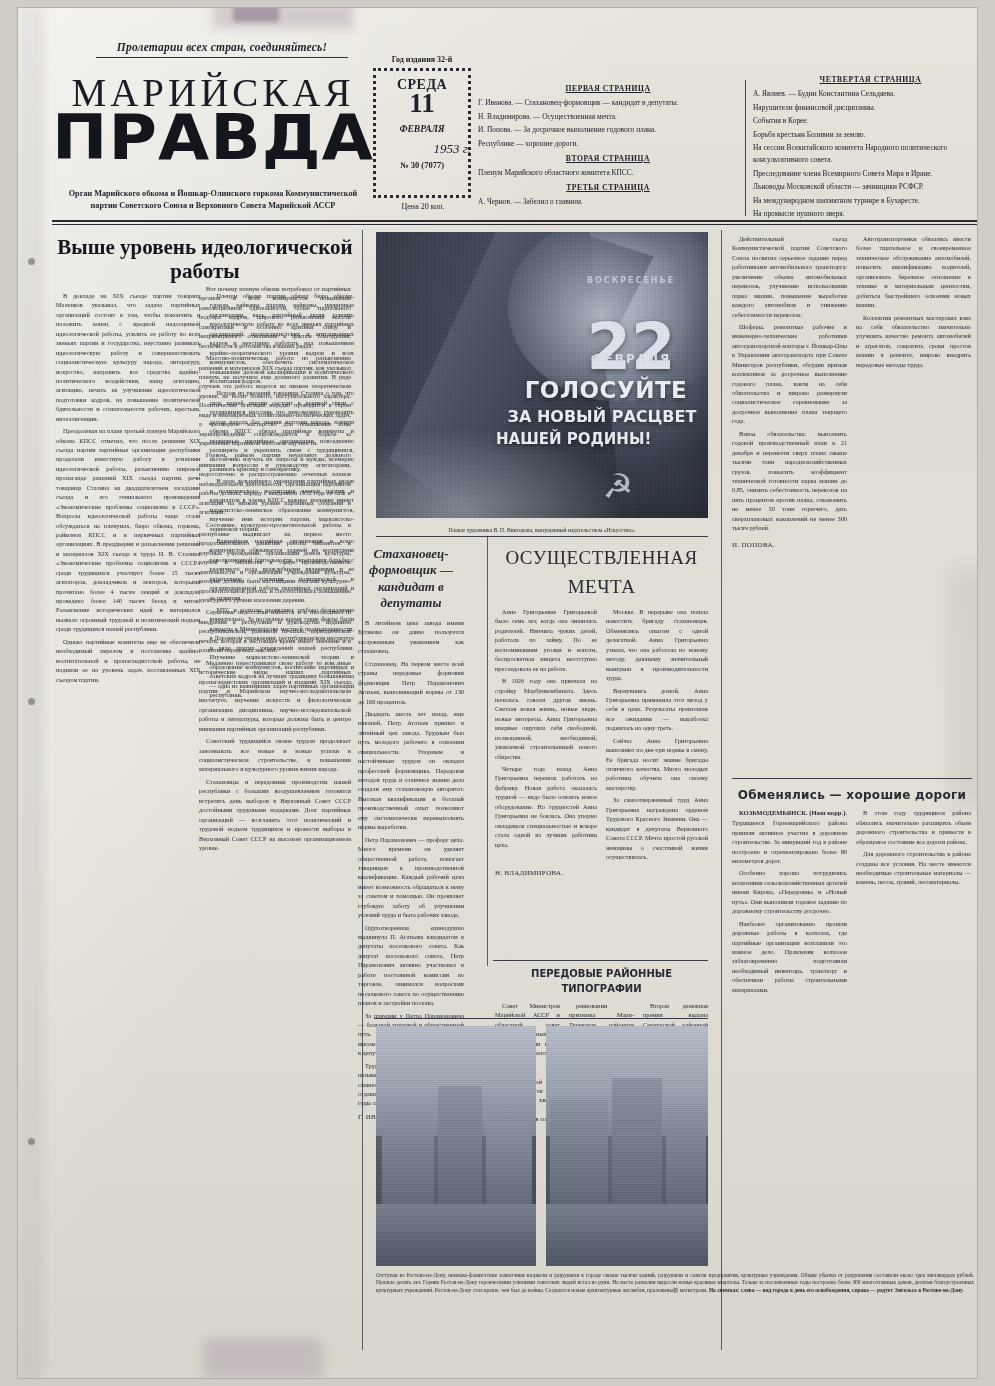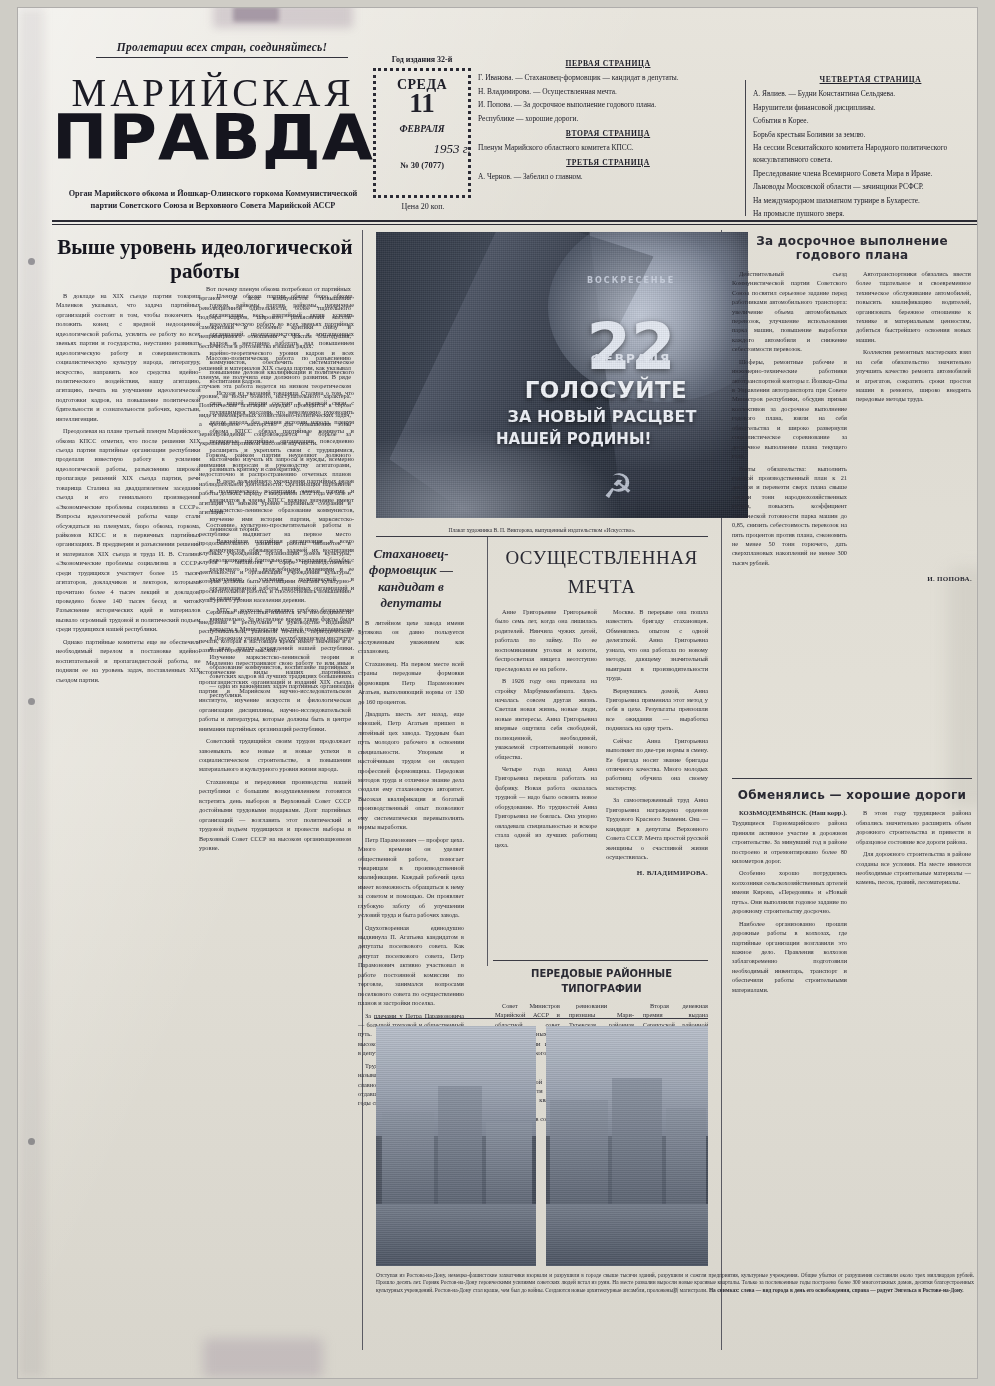--- a/index.html
+++ b/index.html
@@ -68,21 +68,21 @@
   .d-issue{position:absolute;left:0;top:92px;width:100%;text-align:center;font-size:8.5px;font-weight:bold;}
   .price{position:absolute;left:345px;top:194px;width:120px;text-align:center;font-size:8px;}
 
   
   .cont-title{
     position:absolute;left:470px;top:40px;width:480px;text-align:center;
     font-size:24px;font-weight:bold;letter-spacing:6px;
     font-family:"Liberation Serif",serif;
   }
   .cont-col{position:absolute;font-size:7.4px;line-height:1.62;}
-  .cont-left{left:460px;top:50px;width:260px;}
+  .cont-left{left:460px;top:75px;width:260px;}
   .cont-right{left:735px;top:66px;width:235px;}
   .cont-divider{position:absolute;left:727px;top:72px;width:1px;height:136px;background:#44444c;}
   .cont-head{
     text-align:center;font-weight:bold;font-size:7.6px;letter-spacing:.6px;
     margin:3px 0 2px;text-decoration:underline;
   }
   .cont-head.first{margin-top:0;}
   .cont-item{margin:0 0 1.5px;}
 
   .head-rule{position:absolute;left:34px;top:212px;width:928px;height:2px;background:#2b2b34;}
@@ -110,34 +110,33 @@
   }
   h3.italhead{
     font-family:"Liberation Serif",serif;
     font-style:italic;font-weight:bold;font-size:13px;
     text-align:center;line-height:1.25;margin:0 0 7px;
   }
   h3.midsec{
     font-family:"DejaVu Sans",sans-serif;
     font-size:10px;font-weight:bold;text-align:center;margin:0 0 5px;
   }
-  .sig{text-align:right;font-weight:bold;font-size:7px;margin:4px 0 2px;letter-spacing:.3px;}
+  .sig{font-weight:normal;font-size:7px;margin:4px 0 2px;letter-spacing:.3px;}
   .dateline{font-weight:bold;font-size:6.6px;}
   p{margin:0 0 3px;text-indent:7px;}
   .twocol{column-count:2;column-gap:9px;}
 
   
   .poster{
     position:absolute;left:358px;top:224px;width:332px;height:286px;
     background:
       radial-gradient(ellipse at 72% 22%, rgba(190,198,214,.55) 0%, rgba(0,0,0,0) 55%),
       linear-gradient(160deg,#6d7688 0%,#4e5668 30%,#39404f 60%,#2a303c 100%);
     overflow:hidden;
     box-shadow:inset 0 0 40px rgba(20,24,32,.6);
-    padding-left:40px;
   }
   .poster:after{
     content:"";position:absolute;inset:0;
     background-image:
       repeating-linear-gradient(0deg, rgba(255,255,255,.05) 0 1px, rgba(0,0,0,.05) 1px 2px),
       repeating-linear-gradient(90deg, rgba(255,255,255,.04) 0 1px, rgba(0,0,0,.04) 1px 2px);
     opacity:.8;pointer-events:none;
   }
   .p-flagA{
     position:absolute;left:-40px;top:-40px;width:300px;height:380px;
@@ -376,21 +375,20 @@
           <p>Москве. В перерыве она пошла навестить бригаду стахановцев. Обменялись опытом с одной делегаткой. Анна Григорьевна узнала, что она работала по новому методу, дающему значительный выигрыш в производительности труда.</p>
           <p>Вернувшись домой, Анна Григорьевна применила этот метод у себя в цехе. Результаты превзошли все ожидания — выработка поднялась на одну треть.</p>
           <p>Сейчас Анна Григорьевна выполняет по две-три нормы в смену. Ее бригада носит звание бригады отличного качества. Много молодых работниц обучила она своему мастерству.</p>
           <p>За самоотверженный труд Анна Григорьевна награждена орденом Трудового Красного Знамени. Она — кандидат в депутаты Верховного Совета СССР. Мечта простой русской женщины о счастливой жизни осуществилась.</p>
         </div>
     </div>
     <div class="sig">Н. ВЛАДИМИРОВА.</div>
   </div>
 
   <div class="col" style="left:714px;top:226px;width:240px;">
-    <h2 class="sec">За досрочное выполнение годового плана</h2>
     <div style="display:flex;gap:9px;">
       <div style="width:115px;" id="plan-c1">
           <p>Действительный съезд Коммунистической партии Советского Союза посвятил серьезное задание перед работниками автомобильного транспорта: увеличение объема автомобильных перевозок, улучшение использования парка машин, повышение выработки каждого автомобиля и снижение себестоимости перевозок.</p>
           <p>Шоферы, ремонтные рабочие и инженерно-технические работники автотранспортной конторы г. Йошкар-Олы в Управлении автотранспорта при Совете Министров республики, обсудив призыв коллективов за досрочное выполнение годового плана, взяли на себя обязательства и широко развернули социалистическое соревнование за досрочное выполнение плана текущего года.</p>
           <p>Взяты обязательства: выполнить годовой производственный план к 21 декабря и перевезти сверх плана свыше тысячи тонн народнохозяйственных грузов, повысить коэффициент технической готовности парка машин до 0,85, снизить себестоимость перевозок на пять процентов против плана, сэкономить не менее 50 тонн горючего, дать сверхплановых накоплений не менее 300 тысяч рублей.</p>
         </div>
       <div style="width:115px;" id="plan-c2">
           <p>Автотранспортники обязались ввести более тщательное и своевременное техническое обслуживание автомобилей, повысить квалификацию водителей, организовать бережное отношение к технике и материальным ценностям, добиться быстрейшего освоения новых машин.</p>
           <p>Коллектив ремонтных мастерских взял на себя обязательство значительно улучшить качество ремонта автомобилей и агрегатов, сократить сроки простоя машин в ремонте, широко внедрить передовые методы труда.</p>
         </div>

